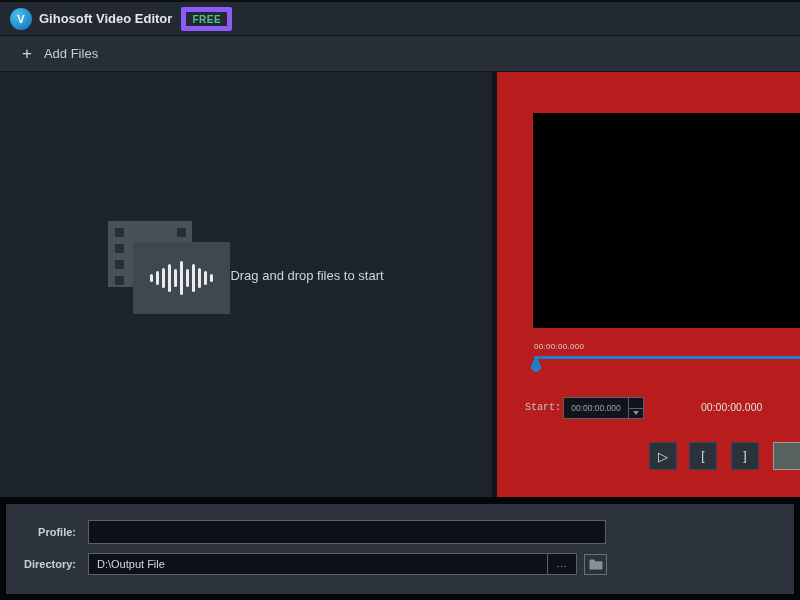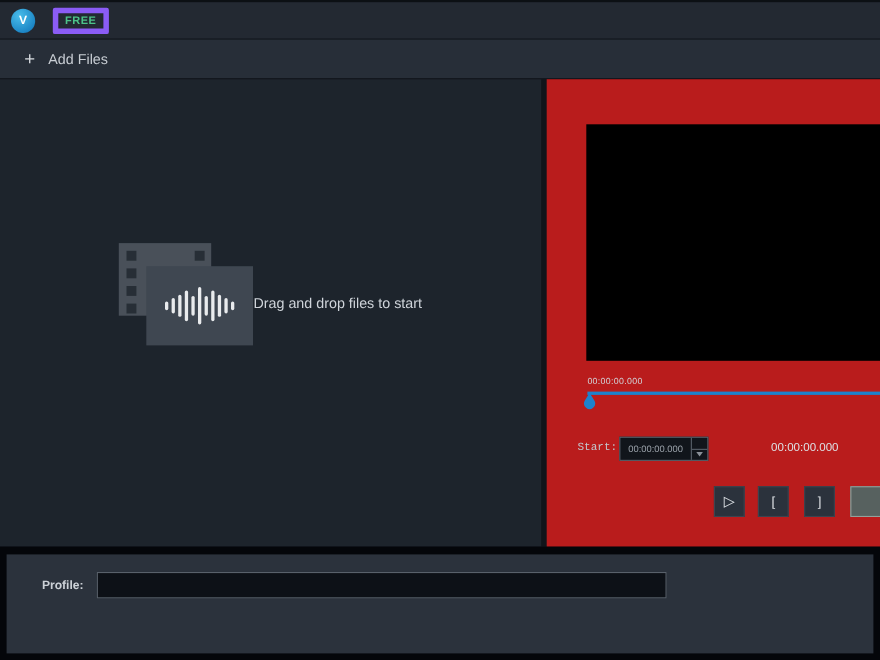--- a/index.html
+++ b/index.html
@@ -111,20 +111,21 @@
   .folder-btn {
     margin-left:7px; width:23px; height:21px; background:#2b323c; border:1px solid #6a727c;
     display:flex; align-items:center; justify-content:center; cursor:pointer;
   }
 </style>
 </head>
 <body>
 
 <div class="titlebar">
   <div class="logo">V</div>
+  <div class="app-title">Gihosoft Video Editor</div>
   <div class="free-badge">FREE</div>
 </div>
 
 <div class="toolbar">
   <div class="add-files">
     <span class="plus-icon">+</span>
     <span class="add-files-label">Add Files</span>
   </div>
 </div>
 
@@ -193,14 +194,26 @@
     <div class="ctl-btn btn-part"></div>
   </div>
 </div>
 
 <div class="bottom">
   <div class="bottom-panel">
     <div class="frow frow1">
       <span class="flabel">Profile:</span>
       <input class="profile-input" type="text" value="" style="">
     </div>
+    <div class="frow frow2">
+      <span class="flabel">Directory:</span>
+      <div class="dir-wrap">
+        <span class="dir-val">D:\Output File</span>
+        <span class="browse-btn">...</span>
+      </div>
+      <div class="folder-btn">
+        <svg width="14" height="11" viewBox="0 0 14 11">
+          <path d="M0.5 1.5 a1 1 0 0 1 1-1 h3.6 l1.3 1.8 h6.1 a1 1 0 0 1 1 1 v6.2 a1 1 0 0 1 -1 1 h-11 a1 1 0 0 1 -1-1 Z" fill="#8a9097"></path>
+        </svg>
+      </div>
+    </div>
   </div>
 </div>
 
 </body></html>

